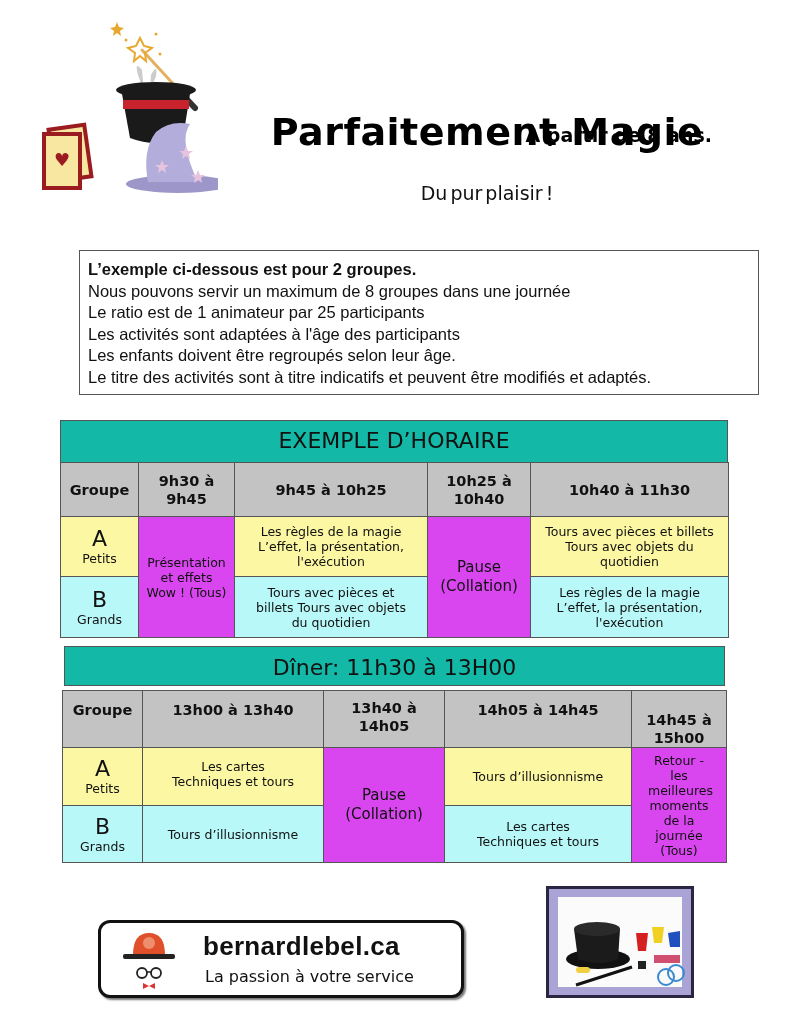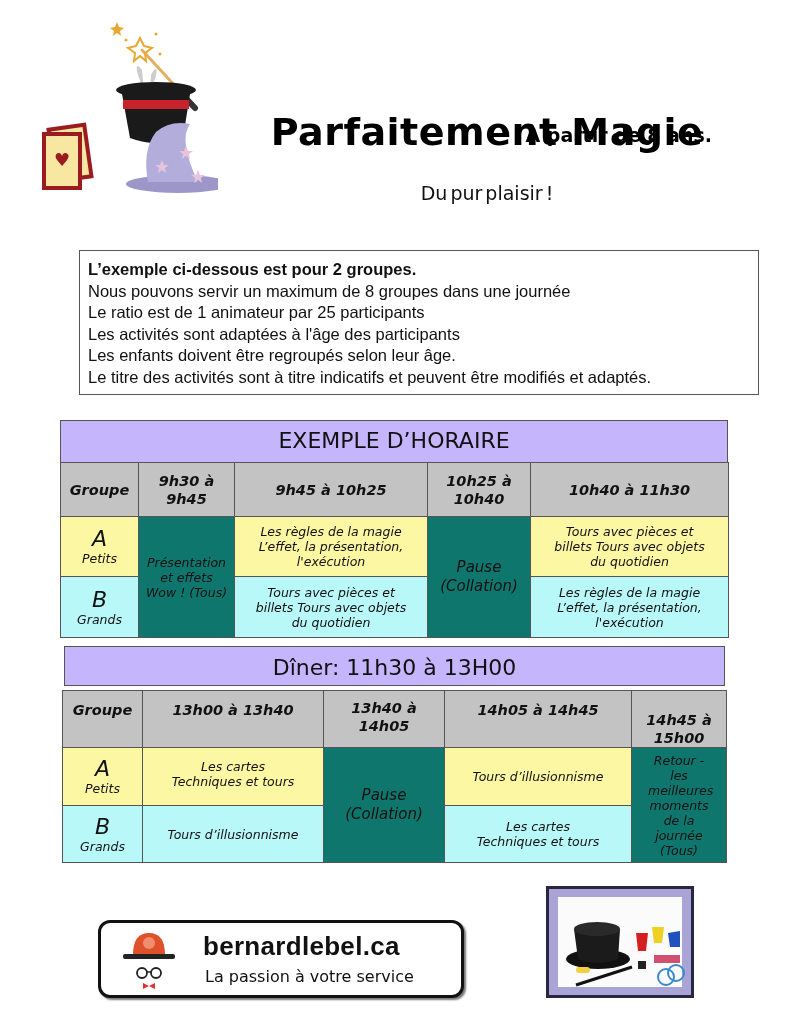--- a/index.html
+++ b/index.html
@@ -12,31 +12,31 @@
     #logo-art { left: 38px; top: 20px; width: 180px; height: 180px; }
     #title { left: 262px; top: 66px; width: 450px; text-align: center; font-family: "DejaVu Sans", sans-serif; font-weight: bold; font-size: 38px; letter-spacing: 0.5px; color: #000; margin-top: 44px; }
     #subtitle { left: 262px; top: 124px; width: 450px; text-align: right; font-weight: bold; font-size: 19px; color: #000; }
     #tagline { left: 262px; top: 182px; width: 450px; text-align: center; font-family: "DejaVu Sans", sans-serif; font-size: 19px; color: #111; word-spacing: -3px; }
 
     
     #info-box { left: 55px; top: 250px; width: 680px; height: 145px; border: 1.5px solid #555; padding: 8px 8px; font-family: "Liberation Sans", sans-serif; font-size: 16.5px; line-height: 21.5px; color: #111; margin-left: 24px; }
     #info-box .lead { font-weight: bold; }
 
     
-    .title-box { border: 1.5px solid #555; background: #c4b5fd; text-align: center; font-family: "DejaVu Sans", sans-serif; color: #111; }
+    .title-box { border: 1.5px solid #555; background: #14b8a6; text-align: center; font-family: "DejaVu Sans", sans-serif; color: #111; }
     #morning-title { left: 60px; top: 420px; width: 668px; height: 43px; font-size: 22px; line-height: 40px; }
     #lunch-title { left: 64px; top: 646px; width: 661px; height: 40px; font-size: 22px; line-height: 42px; }
 
-    table.sched { position: absolute; border-collapse: collapse; table-layout: fixed; font-family: "DejaVu Sans", sans-serif; font-style: italic; }
+    table.sched { position: absolute; border-collapse: collapse; table-layout: fixed; font-family: "DejaVu Sans", sans-serif; }
     table.sched td, table.sched th { border: 1.5px solid #555; text-align: center; vertical-align: middle; padding: 0 3px; }
     table.sched th { background: #c3c3c3; font-weight: bold; font-size: 14.5px; line-height: 18px; color: #111; }
     table.sched td { font-size: 12.5px; line-height: 15px; color: #111; }
     td.yellow { background: #fcf7a3; }
     td.cyan { background: #b9f8f9; }
-    td.white { background: #0f766e; }
+    td.white { background: #d946ef; }
     td.pause { font-size: 15px !important; line-height: 19px !important; }
     .grp-letter { display: block; font-size: 22px; line-height: 24px; }
     .grp-name { display: block; font-size: 12.5px; line-height: 15px; }
 
     #morning-table { left: 60px; top: 462px; width: 668px; }
     #afternoon-table { left: 62px; top: 690px; width: 664px; }
 
     
     #brand-box { left: 98px; top: 920px; width: 366px; height: 78px; border: 3px solid #111; border-radius: 12px; box-shadow: 2px 2px 2px #777; background: #fff; }
     #brand-url { position: absolute; left: 102px; top: 8px; font-family: "Liberation Sans", sans-serif; font-weight: bold; font-size: 26px; color: #111; letter-spacing: 0.3px; }

